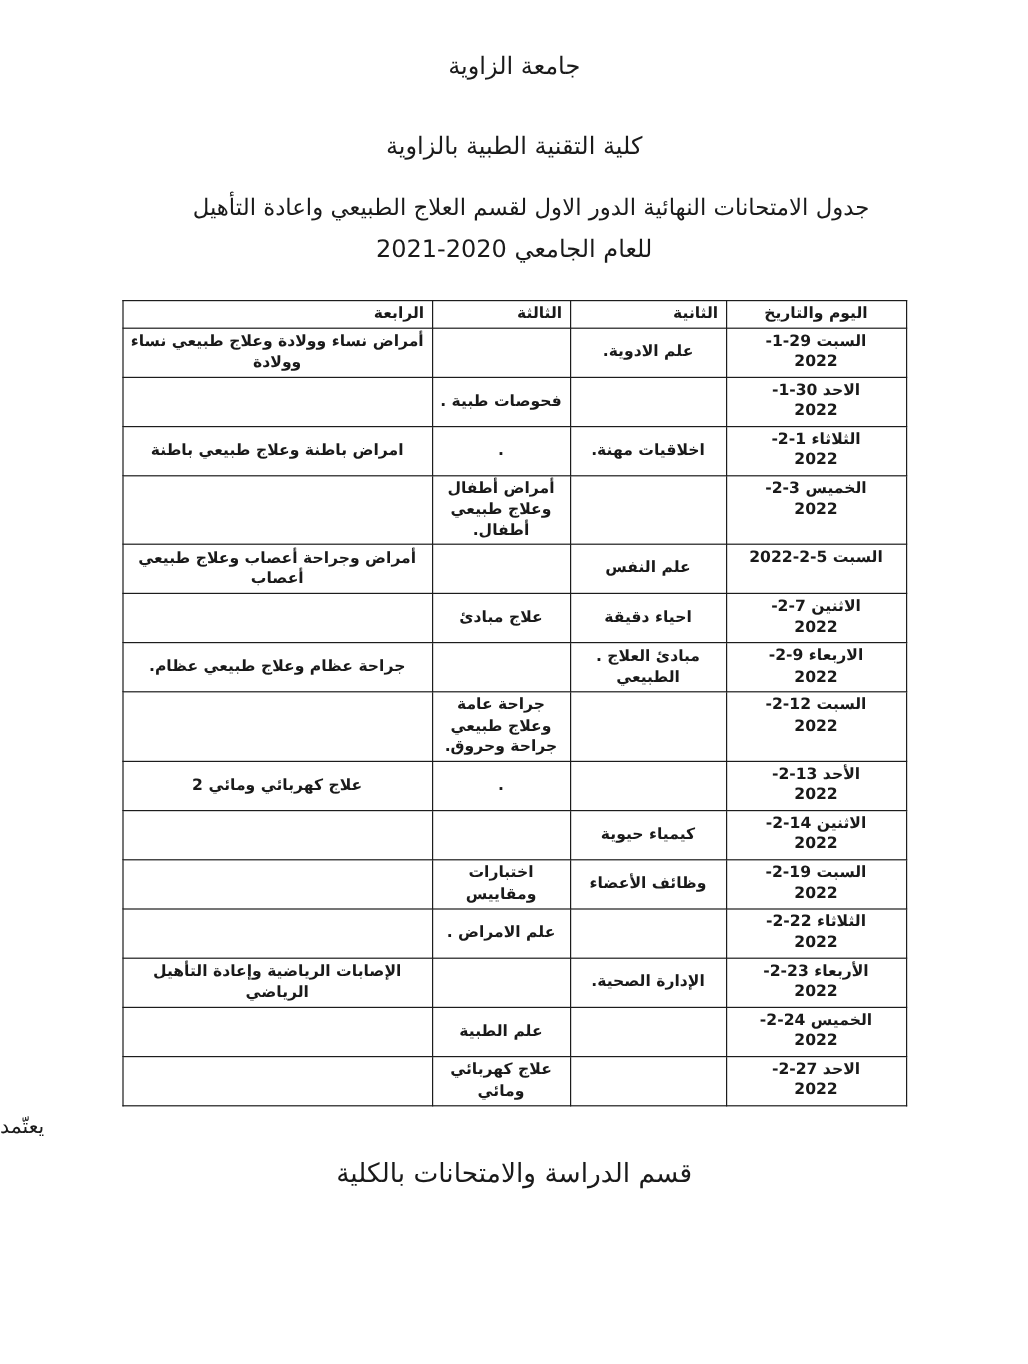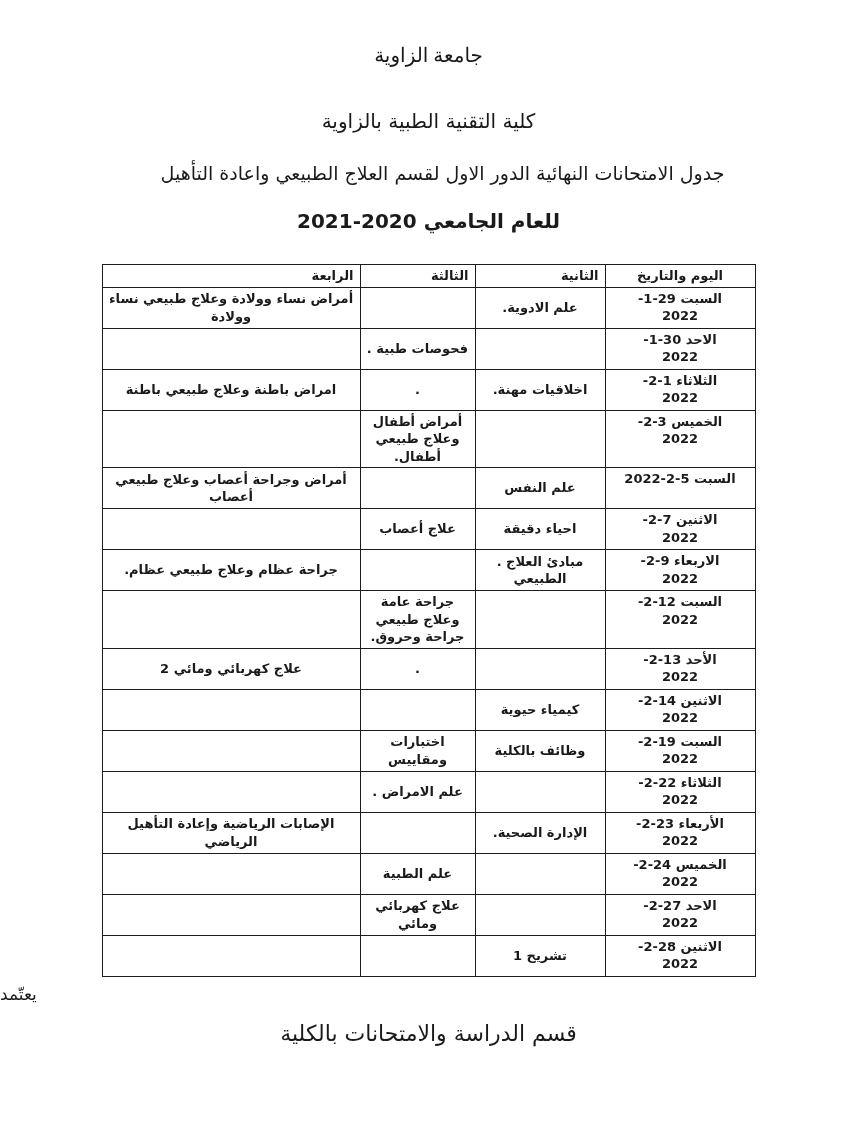--- a/index.html
+++ b/index.html
@@ -14,24 +14,24 @@
   .page { padding-top: 42px; }
 
   .doc-title {
     text-align: center;
     font-size: 20px;
     font-weight: 400;
     line-height: 26px;
     margin: 0 auto;
     white-space: nowrap;
   }
-  .doc-title.t1 { margin-bottom: 40px; font-family: Liberation Serif, serif; }
+  .doc-title.t1 { margin-bottom: 40px; }
   .doc-title.t2 { margin-bottom: 26px; }
-  .doc-title.t3 { margin-bottom: 22px; font-size: 19px; padding-left: 28px; }
-  .doc-title.t4 { margin-bottom: 30px; font-weight: bold; }
+  .doc-title.t3 { margin-bottom: 8px; font-size: 19px; padding-left: 28px; }
+  .doc-title.t4 { margin-bottom: 30px; }
 
   table.schedule {
     border-collapse: collapse;
     table-layout: fixed;
     width: 653px;
     margin: 0 auto;
     background: #fff;
   }
   table.schedule th,
   table.schedule td {
@@ -132,21 +132,21 @@
           <td class="date-cell">السبت 5-2-2022</td>
           <td class="subject-cell">علم النفس</td>
           <td class="subject-cell"></td>
           <td class="subject-cell">أمراض وجراحة أعصاب وعلاج طبيعي
 أعصاب</td>
         </tr>
         <tr>
           <td class="date-cell">الاثنين 7-2-
 2022</td>
           <td class="subject-cell">احياء دقيقة</td>
-          <td class="subject-cell">علاج أعصاب</td>
+          <td class="subject-cell">علاج مبادئ</td>
           <td class="subject-cell"></td>
         </tr>
         <tr>
           <td class="date-cell">الاربعاء 9-2-
 2022</td>
           <td class="subject-cell">مبادئ العلاج .
 الطبيعي</td>
           <td class="subject-cell"></td>
           <td class="subject-cell">جراحة عظام وعلاج طبيعي عظام.</td>
         </tr>
@@ -169,21 +169,21 @@
         <tr>
           <td class="date-cell">الاثنين 14-2-
 2022</td>
           <td class="subject-cell">كيمياء حيوية</td>
           <td class="subject-cell"></td>
           <td class="subject-cell"></td>
         </tr>
         <tr>
           <td class="date-cell">السبت 19-2-
 2022</td>
-          <td class="subject-cell">وظائف بالكلية</td>
+          <td class="subject-cell">وظائف الأعضاء</td>
           <td class="subject-cell">اختبارات
 ومقاييس</td>
           <td class="subject-cell"></td>
         </tr>
         <tr>
           <td class="date-cell">الثلاثاء 22-2-
 2022</td>
           <td class="subject-cell"></td>
           <td class="subject-cell">علم الامراض .</td>
           <td class="subject-cell"></td>
@@ -204,26 +204,19 @@
           <td class="subject-cell"></td>
         </tr>
         <tr>
           <td class="date-cell">الاحد 27-2-
 2022</td>
           <td class="subject-cell"></td>
           <td class="subject-cell">علاج كهربائي
 ومائي</td>
           <td class="subject-cell"></td>
         </tr>
-        <tr>
-          <td class="date-cell">الاثنين 28-2-
-2022</td>
-          <td class="subject-cell">تشريح 1</td>
-          <td class="subject-cell"></td>
-          <td class="subject-cell"></td>
-        </tr>
       </tbody>
   </table>
 
   <p class="approval">يعتّمد</p>
   <p class="department">قسم الدراسة والامتحانات بالكلية</p>
 
 </div>
 
 </body></html>

